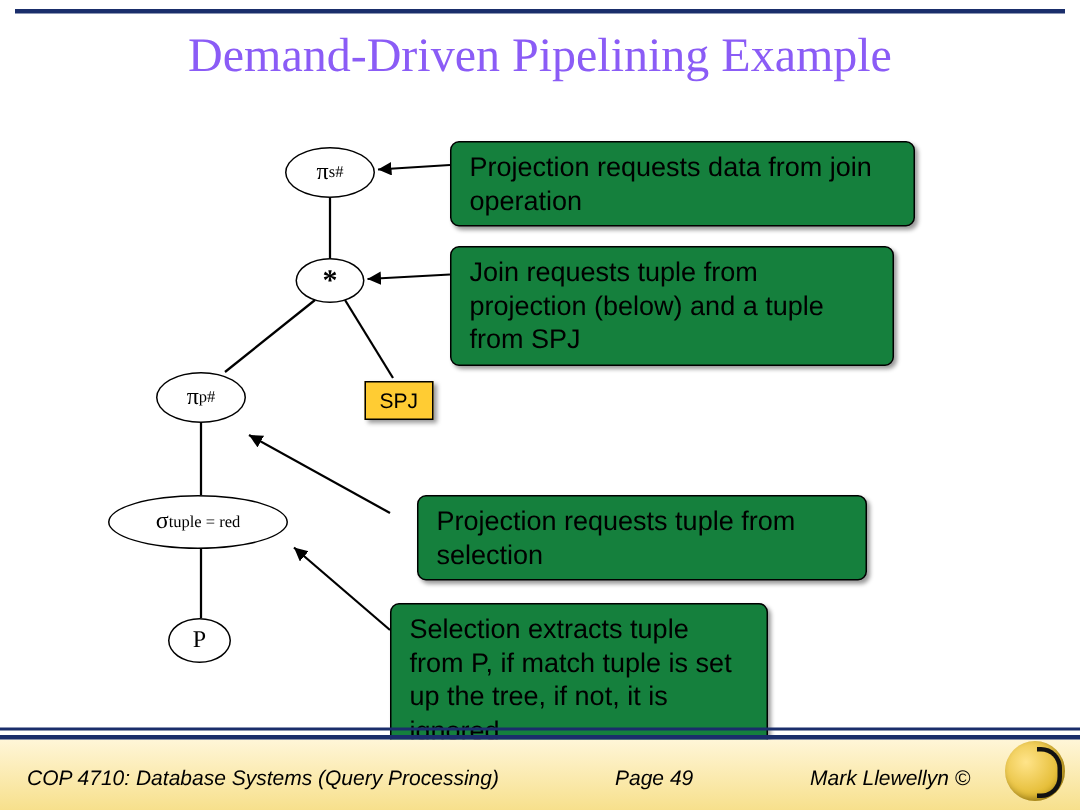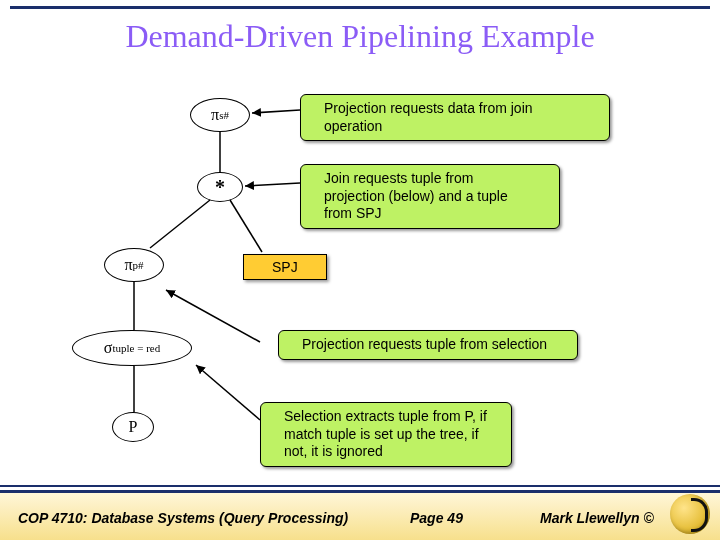--- a/index.html
+++ b/index.html
@@ -45,35 +45,35 @@
     font-family: "Times New Roman", serif;
     font-size: 16px;
     line-height: 1;
     padding: 0 6px;
     white-space: nowrap;
   }
   .node-rect {
     position: absolute;
     border: 1.5px solid #000;
     border-radius: 6px;
-    background: #bef264;
+    background: #15803d;
     box-shadow: 2px 2px 3px rgba(0,0,0,0.4);
     font-family: Arial, sans-serif;
-    font-size: 14px;
-    padding: 5px 23px;
+    font-size: 18px;
+    padding: 5px 12px;
     line-height: 1.25;
   }
   .spj {
     position: absolute;
     background: #ffcc33;
     border: 1.5px solid #000;
     box-shadow: 2px 2px 3px rgba(0,0,0,0.4);
     font-family: Arial, sans-serif;
     font-size: 14px;
-    padding: 4px 28px;
+    padding: 4px 9px;
   }
   .sub { font-size: 11px; vertical-align: sub; }
   svg.arrows {
     position: absolute;
     top: 0; left: 0;
     width: 720px; height: 400px;
     pointer-events: none;
   }
   .footer-band {
     position: absolute;
@@ -86,21 +86,21 @@
     position: absolute;
     left: 0; right: 0; bottom: 53px;
     height: 2px;
     background: #1a2e6b;
   }
   .footer-text {
     position: absolute;
     bottom: 14px;
     font-family: Arial, sans-serif;
     font-size: 14px;
-    font-weight: bold;
+    font-weight: normal;
     font-style: italic;
     color: #000;
   }
   .ft-left { left: 18px; }
   .ft-mid { left: 410px; }
   .ft-right { left: 540px; }
   .logo {
     position: absolute;
     right: 10px; bottom: 6px;
     width: 40px; height: 40px;
@@ -128,21 +128,21 @@
 
   <div class="node-ellipse" style="left:190px; top:18px; width:60px; height:34px;">
     <span>π</span>
       <span class="sub">s#</span>
   </div>
 
   <div class="node-rect" style="left:300px; top:14px; width:310px;">Projection requests data from join operation</div>
 
   <div class="node-ellipse" style="left:197px; top:92px; width:46px; height:30px; font-size:20px; font-weight:bold;">*</div>
 
-  <div class="node-rect" style="left:300px; top:84px; width:260px;">Join requests tuple from projection (below) and a tuple from SPJ</div>
+  <div class="node-rect" style="left:300px; top:84px; width:296px;">Join requests tuple from projection (below) and a tuple from SPJ</div>
 
   <div class="node-ellipse" style="left:104px; top:168px; width:60px; height:34px;">
     <span>π</span>
       <span class="sub">p#</span>
   </div>
 
   <div class="spj" style="left:243px; top:174px;">SPJ</div>
 
   <div class="node-ellipse" style="left:72px; top:250px; width:120px; height:36px;">
     <span>σ</span>

